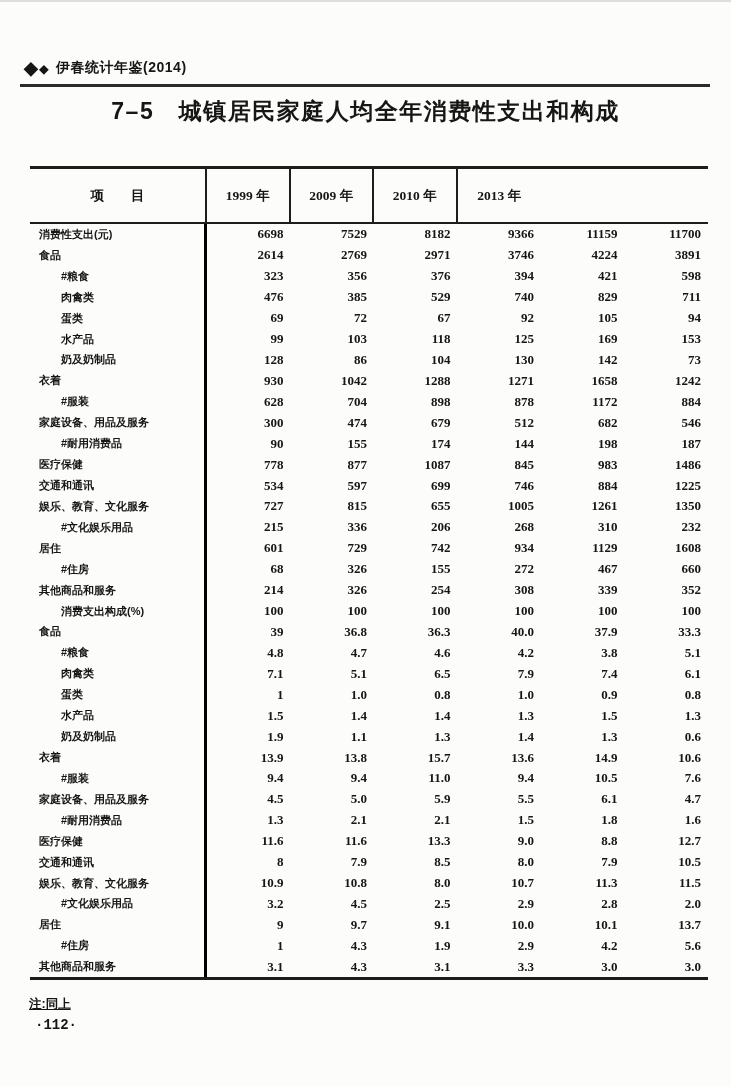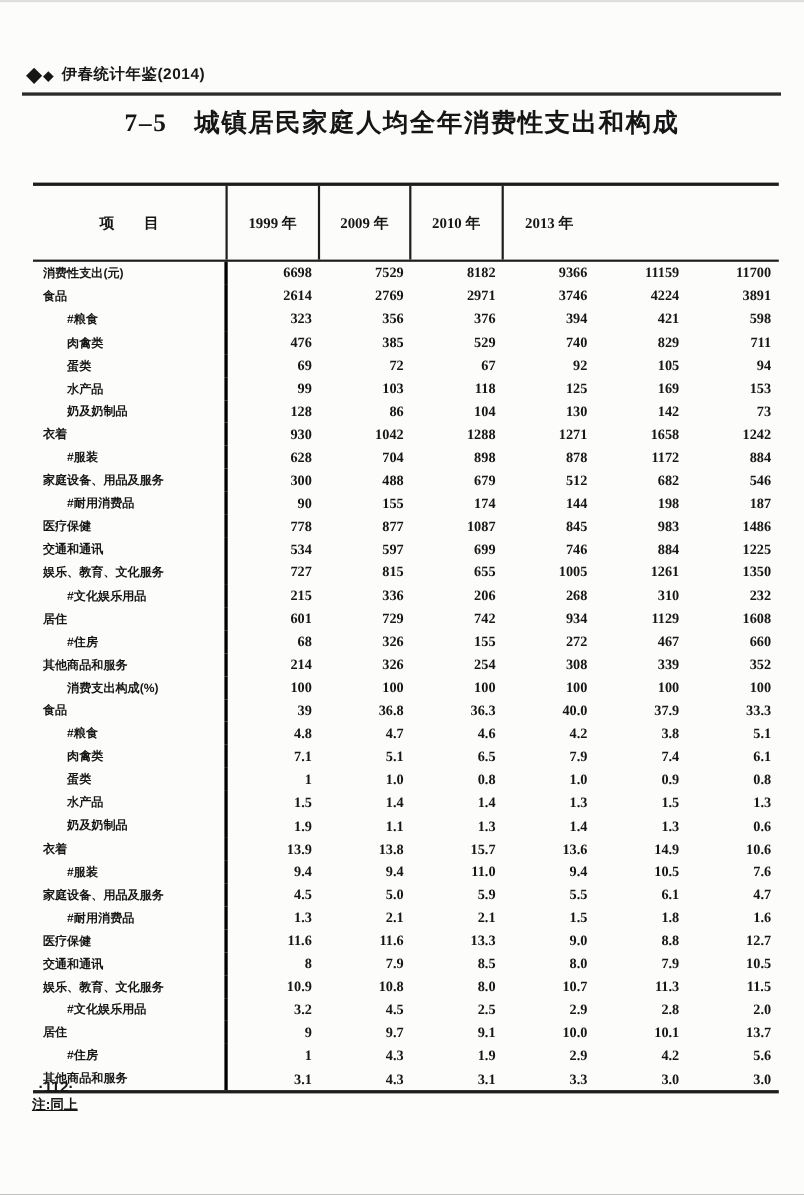--- a/index.html
+++ b/index.html
@@ -27,31 +27,31 @@
   .diamond-lg { font-size:18px; line-height:1; }
   .diamond-sm { font-size:12px; line-height:1; margin:2px 7px 0 1px; }
   .brand-rule {
     position:absolute; left:20px; top:84px; width:690px; height:2.5px;
     background:#2b2b2b;
   }
   
   .title {
     position:absolute; left:0; top:96px; width:731px;
     text-align:center;
-    font-size:23px; font-weight:800; letter-spacing:1.5px;font-family:Liberation Serif, serif;
+    font-size:23px; font-weight:800; letter-spacing:1.5px;
   }
   
   .table {
     position:absolute; left:30px; top:166px; width:678px;
     font-weight:700;
   }
   .thead {
     display:grid;
     grid-template-columns:177px repeat(6, 83.5px);
-    height:72px;
+    height:58px;
     border-top:3px solid #1d1d1d;
     border-bottom:2px solid #1d1d1d;
   }
   .hcell {
     display:flex; align-items:center; justify-content:center;
     border-right:2px solid #1d1d1d;
     font-family:"Liberation Serif", serif;
     font-size:13.5px; font-weight:700;
     white-space:nowrap;
   }
@@ -81,22 +81,22 @@
     padding-right:7px;
     font-family:"Liberation Serif", serif;
     font-size:13px;
   }
   
   .note {
     position:absolute; left:29px; top:996px;
     font-size:12.5px; font-weight:600;text-decoration:underline;
   }
   .pagenum {
-    position:absolute; left:35px; top:980px;
-    font-family:Liberation Sans, sans-serif;
+    position:absolute; left:35px; top:1017px;
+    font-family:Liberation Mono, monospace;
     font-size:14px; font-weight:700;
   }
 </style>
 </head>
 <body>
 
 <div class="page">
   <div class="scan-edge"></div>
 
   <div class="brand">
@@ -196,21 +196,21 @@
           <div class="cell num">628</div>
           <div class="cell num">704</div>
           <div class="cell num">898</div>
           <div class="cell num">878</div>
           <div class="cell num">1172</div>
           <div class="cell num">884</div>
         </div>
         <div class="trow">
           <div class="cell label">家庭设备、用品及服务</div>
           <div class="cell num">300</div>
-          <div class="cell num">488</div>
+          <div class="cell num">474</div>
           <div class="cell num">679</div>
           <div class="cell num">512</div>
           <div class="cell num">682</div>
           <div class="cell num">546</div>
         </div>
         <div class="trow">
           <div class="cell label ind1">#耐用消费品</div>
           <div class="cell num">90</div>
           <div class="cell num">155</div>
           <div class="cell num">174</div>

